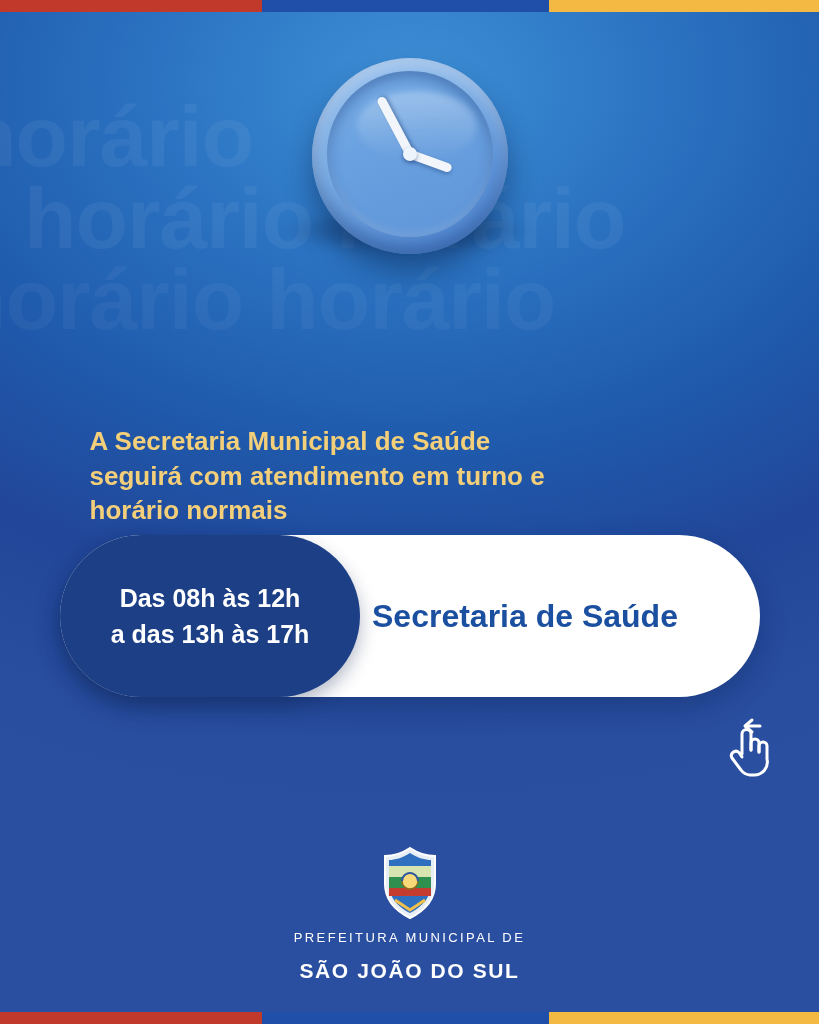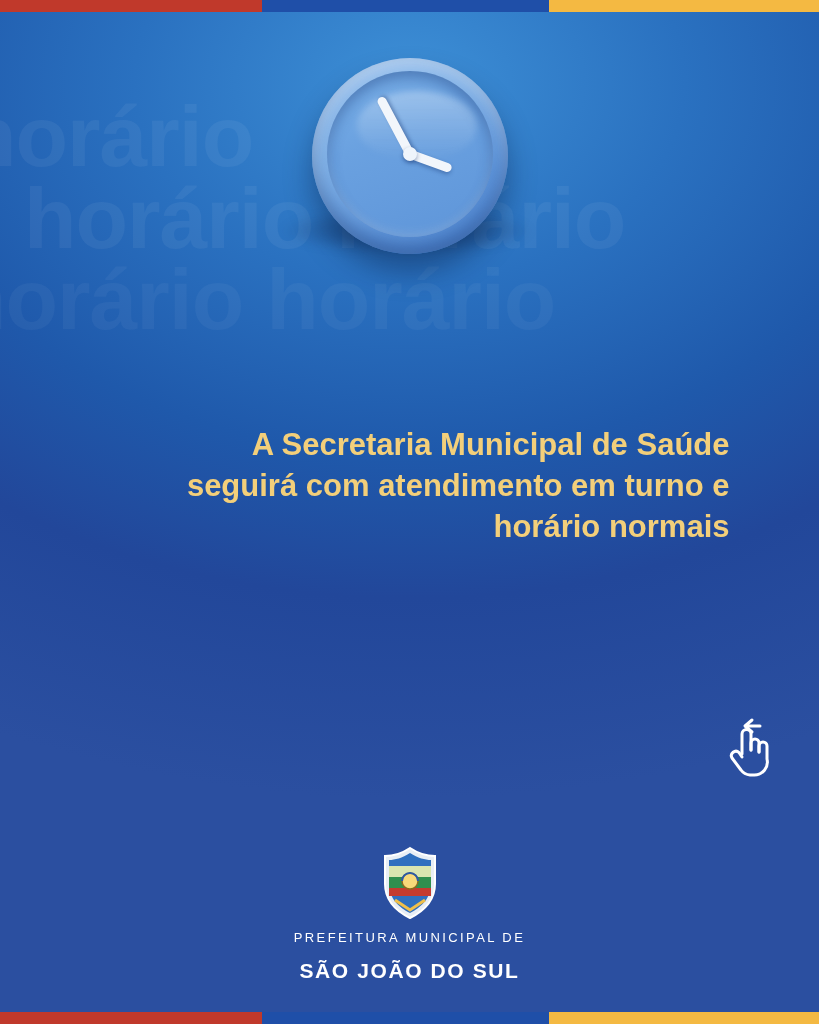--- a/index.html
+++ b/index.html
@@ -158,24 +158,24 @@
     background: #f7c948;
   }
 
   
   .body-copy {
     position: absolute;
     top: 424px;
     left: 50%;
     transform: translateX(-50%);
     width: 640px;
-    text-align: right;
+    text-align: left;
     z-index: 8;
     color: #f3cf7a;
-    font-size: 31px;
+    font-size: 26px;
     font-weight: 700;
     line-height: 1.33;
   }
   .body-copy div { white-space: nowrap; }
 
   
   .pill {
     position: absolute;
     top: 535px;
     left: 60px;
@@ -287,20 +287,27 @@
     </div>
   </div>
 
 
   <div class="body-copy">
     <div>A Secretaria Municipal de Saúde</div>
     <div>seguirá com atendimento em turno e</div>
     <div>horário normais</div>
   </div>
 
+  <div class="pill">
+    <div class="badge">
+      <span>Das 08h às 12h</span>
+      <span>a das 13h às 17h</span>
+    </div>
+    <div class="label">Secretaria de Saúde</div>
+  </div>
 
   <div class="swipe">
     <svg viewBox="0 0 60 66" width="60" height="66" fill="none" stroke="#ffffff" stroke-width="3" stroke-linecap="round" stroke-linejoin="round">
       <path d="M42 14 L28 14 M34 8 L27 14 L34 20"></path>
       <path d="M24 42 L24 22 a4.5 4.5 0 0 1 9 0 L33 38"></path>
       <path d="M33 38 L33 31 a4 4 0 0 1 8 0 L41 40"></path>
       <path d="M41 40 L41 34 a4 4 0 0 1 8 0 L49 47 a13 13 0 0 1 -13 16 L32 63 a12 12 0 0 1 -9 -5 L14 46 a4.5 4.5 0 0 1 7 -5.5 L24 45"></path>
     </svg>
   </div>
 

